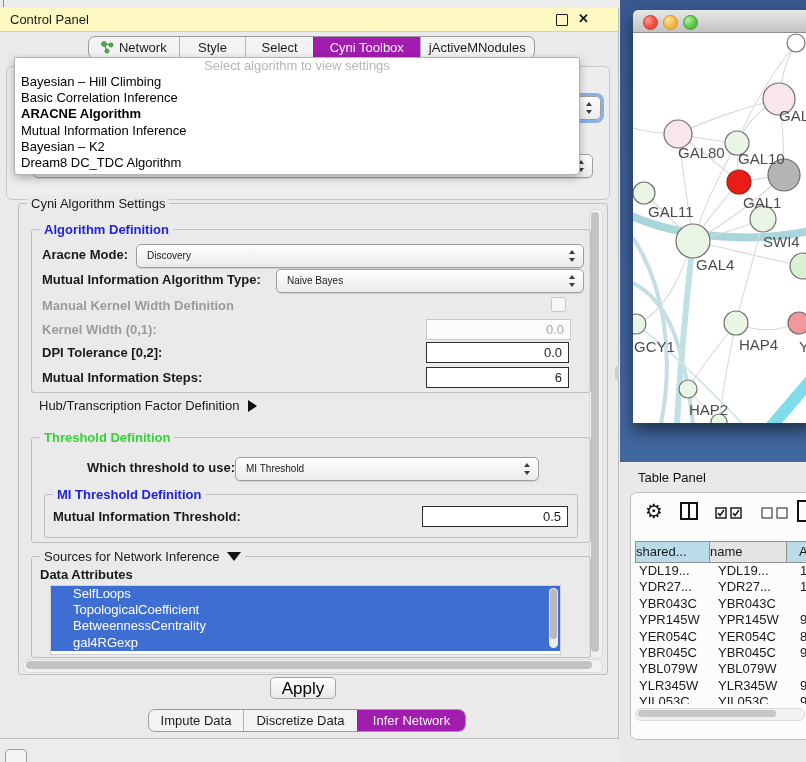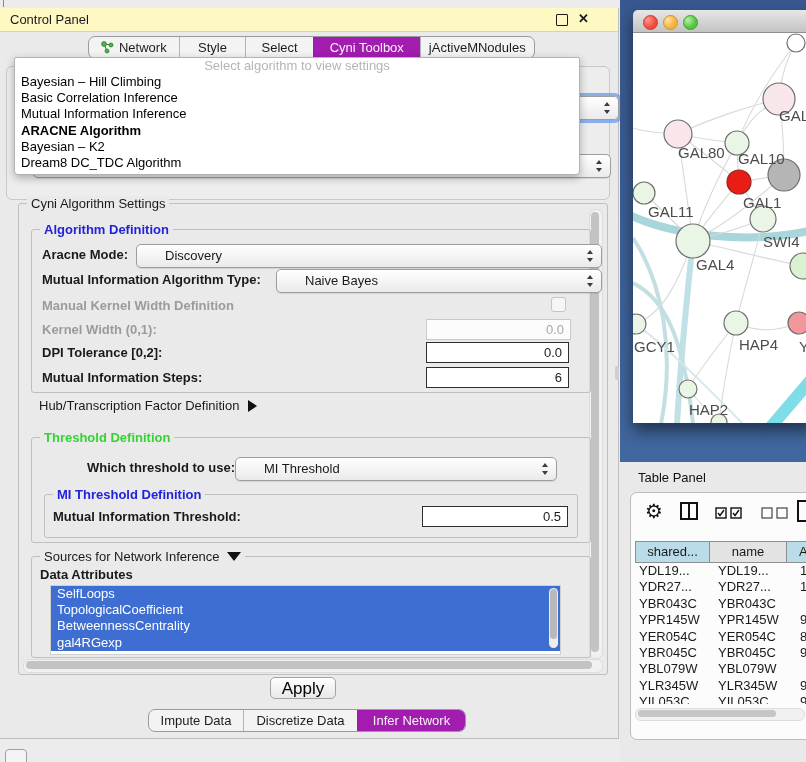--- a/index.html
+++ b/index.html
@@ -18,22 +18,22 @@
   .segbar{position:absolute;display:flex;border:1px solid #9a9a9a;border-radius:7px;background:#f3f3f3;overflow:hidden;height:21px}
   .seg{display:flex;align-items:center;justify-content:center;font-size:13px;color:#1c1c1c;border-left:1px solid #b5b5b5;white-space:nowrap}
   .seg:first-child{border-left:none}
   .seg.sel{background:#a21caf;color:#f5f5f5;border-left:1px solid #6d28d9}
   .top-tabs{left:88px;top:28px;width:445px}
   .net-icon{margin-right:5px}
   
   .inference-panel{position:absolute;left:6px;top:58px;width:602px;height:132px;background:#ededed;
       border:1px solid #c8c8c8;border-radius:6px}
   .combo{position:absolute;height:22px;border:1px solid #9e9e9e;border-radius:5px;
-      background:linear-gradient(#ffffff,#eaeaea);line-height:21px;padding-left:28px;
-      box-shadow:0 1px 1px rgba(0,0,0,.1);font-size:13px;white-space:nowrap;overflow:hidden}
+      background:linear-gradient(#ffffff,#eaeaea);line-height:21px;padding-left:10px;
+      box-shadow:0 1px 1px rgba(0,0,0,.1);font-size:10px;white-space:nowrap;overflow:hidden}
   .combo .arrows{position:absolute;right:6px;top:50%;margin-top:-6px;width:9px;height:12px}
   .combo .arrows:before{content:"";position:absolute;top:0;left:1px;border-left:3.5px solid transparent;border-right:3.5px solid transparent;border-bottom:4.5px solid #3c3c3c}
   .combo .arrows:after{content:"";position:absolute;bottom:0;left:1px;border-left:3.5px solid transparent;border-right:3.5px solid transparent;border-top:4.5px solid #3c3c3c}
   .combo.focused{box-shadow:0 0 0 3px rgba(95,150,235,.7)}
   .combo .dim{color:#a0a0a0}
   
   .algo-popup{position:absolute;left:14px;top:49px;width:564px;height:116px;background:#ffffff;
       border:1px solid #b3b3b3;border-radius:2px 2px 4px 4px;box-shadow:0 3px 8px rgba(0,0,0,.28);z-index:40}
   .popup-hint{height:16px;line-height:16px;text-align:center;color:#b5b5b5;font-size:13px}
   .popup-item{height:16.2px;line-height:16.2px;padding-left:6px;font-size:13px;color:#000}
@@ -48,21 +48,21 @@
   .flabel.dis{color:#9b9b9b}
   .tfield{position:absolute;height:19px;background:#fff;border:1.5px solid #2e2e2e;font-size:13px;
       text-align:right;line-height:19px;padding:0 6px;font-family:"Liberation Sans",sans-serif}
   .tfield.disabled{border:1px solid #c9c9c9;color:#a8a8a8;background:#fcfcfc}
   .cbox{position:absolute;width:13px;height:13px;border:1px solid #c6c6c6;border-radius:3px;background:#f6f6f6}
   .hub-row{position:absolute;left:20px;top:194px;font-size:13px;white-space:nowrap}
   .tri-right{display:inline-block;width:0;height:0;border-top:6px solid transparent;border-bottom:6px solid transparent;border-left:9px solid #111;margin-left:9px;vertical-align:-2px}
   .tri-down{display:inline-block;width:0;height:0;border-left:7px solid transparent;border-right:7px solid transparent;border-top:9px solid #111;margin-left:7px;vertical-align:0px}
   
   .attr-list{position:absolute;left:18px;top:28px;width:509px;height:68px;background:#fff;border:1px solid #cfcfcf;overflow:hidden}
-  .attr-item{height:16.2px;line-height:16.2px;background:#3e6ed2;color:#fff;padding-left:6px;font-size:13px}
+  .attr-item{height:16.2px;line-height:16.2px;background:#3e6ed2;color:#fff;padding-left:22px;font-size:13px}
   .list-vscroll{position:absolute;right:2px;top:2px;width:9px;height:60px;background:#ededed;border-radius:5px}
   .list-vscroll .thumb{position:absolute;left:1px;top:1px;width:7px;height:50px;background:#b9b9b9;border-radius:4px}
   
   .vscroll{position:absolute;right:4px;top:5px;width:12px;height:448px;background:#f1f1f1;border:1px solid #dcdcdc;border-radius:6px}
   .vscroll .thumb{position:absolute;left:1px;top:2px;width:8px;height:440px;background:#c3c3c3;border-radius:5px}
   .hscroll{position:absolute;left:4px;top:455px;width:578px;height:12px;background:#f1f1f1;border:1px solid #dcdcdc;border-radius:6px}
   .hscroll .thumb{position:absolute;left:2px;top:1px;width:566px;height:8px;background:#c3c3c3;border-radius:5px}
   .apply-btn{position:absolute;left:270px;top:669px;width:66px;height:22px;border:1px solid #a3a3a3;border-radius:5px;
       background:linear-gradient(#fefefe,#e8e8e8);font-size:17px;font-family:"Liberation Sans",sans-serif;color:#000}
   .bottom-tabs{left:148px;top:701px;width:316px}
@@ -80,21 +80,21 @@
   .net-canvas{position:absolute;left:0;top:23px;width:180px;height:390px;background:#fff;overflow:hidden}
   .nlabel{position:absolute;color:#4c4c4c;font-size:15px;white-space:nowrap}
   
   .table-section{position:absolute;left:0;top:462px;width:100%;height:300px;background:#e9e9e9}
   .tp-title{position:absolute;left:18px;top:8px;font-size:13px;color:#111}
   .tp-box{position:absolute;left:10px;top:30px;width:200px;height:246px;background:#fcfcfc;
       border:1px solid #bdbdbd;border-radius:7px;overflow:hidden}
   .gear{position:absolute;left:14px;top:8px;font-size:20px;line-height:20px;color:#111;font-family:"DejaVu Sans",sans-serif}
   .tool-svg{position:absolute}
   .thead{position:absolute;left:4px;top:48px;display:flex}
-  .th{height:20px;line-height:20px;text-align:center;font-size:13px;border:1px solid #8f8f8f;background:#e3e3e3;overflow:hidden;white-space:nowrap}
+  .th{height:20px;line-height:20px;font-size:13px;border:1px solid #8f8f8f;background:#e3e3e3;overflow:hidden;white-space:nowrap}
   .th.blue{background:#badce8}
   .th1{width:73px}.th2{width:76px;margin-left:-1px}.th3{width:60px;margin-left:-1px;text-align:left;padding-left:12px}
   .tbody{position:absolute;left:4px;top:70px;width:196px;height:141px;overflow:hidden;background:#fcfcfc}
   .tr{display:flex;height:16.4px;line-height:16.4px;font-size:13px}
   .td1{width:73px;padding-left:4px;white-space:nowrap;overflow:hidden}
   .td2{width:76px;padding-left:6px;white-space:nowrap;overflow:hidden}
   .td3{flex:1;padding-left:6px;white-space:nowrap}
   .tp-hscroll{position:absolute;left:4px;top:215px;width:168px;height:11px;background:#f1f1f1;border:1px solid #dcdcdc;border-radius:6px}
   .tp-hscroll .thumb{position:absolute;left:2px;top:1px;width:138px;height:7px;background:#c6c6c6;border-radius:4px}
   .divider-notch{position:absolute;left:615px;top:366px;width:4px;height:14px;background:#cfcfcf;border-radius:2px}
@@ -144,22 +144,22 @@
     <div class="combo" style="left:26px;top:87px;width:548px">
       <span class="dim">galFiltered.sif default node</span>
       <span class="arrows"></span>
     </div>
   </div>
 
   <div class="algo-popup">
     <div class="popup-hint">Select algorithm to view settings</div>
     <div class="popup-item">Bayesian – Hill Climbing</div>
     <div class="popup-item">Basic Correlation Inference</div>
+    <div class="popup-item sel">ARACNE Algorithm</div>
     <div class="popup-item">Mutual Information Inference</div>
-    <div class="popup-item sel">ARACNE Algorithm</div>
     <div class="popup-item">Bayesian – K2</div>
     <div class="popup-item">Dream8 DC_TDC Algorithm</div>
   </div>
 
   <div class="group settings-group">
     <span class="glabel">Cyni Algorithm Settings</span>
     <div class="vscroll">
         <div class="thumb"></div>
       </div>
     <div class="hscroll">

